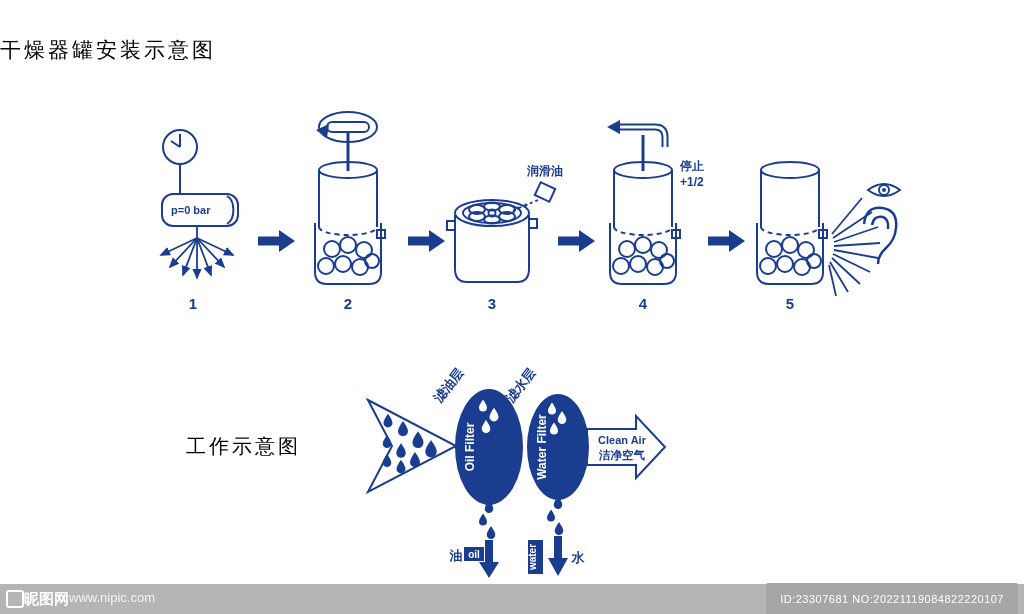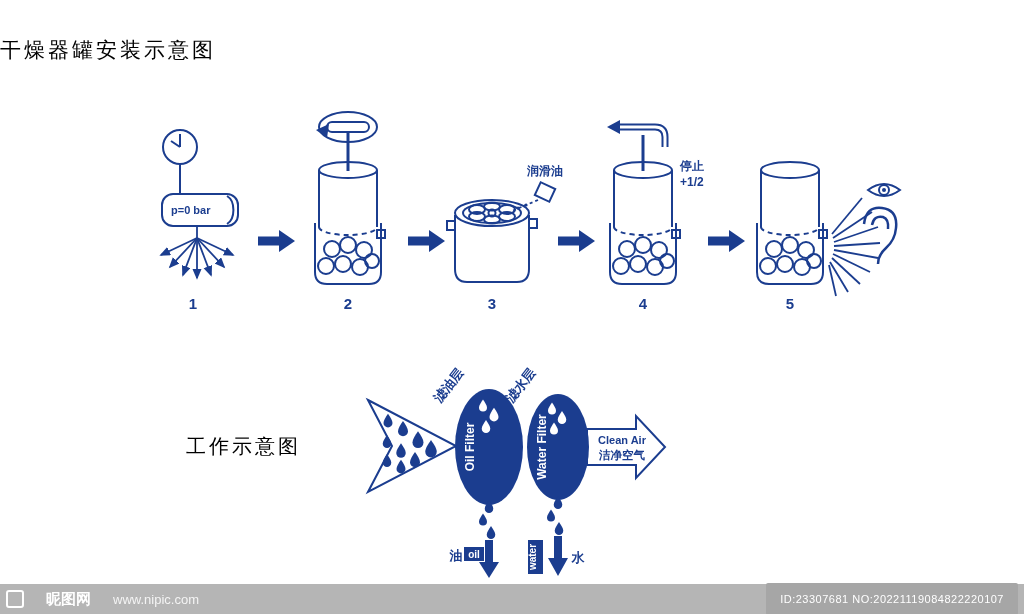--- a/index.html
+++ b/index.html
@@ -6,21 +6,21 @@
   html,body{width:1024px;height:614px}
   body{position:relative;background:#fff;overflow:hidden;font-family:"Liberation Sans",sans-serif}
   .main-title{position:absolute;top:36px;left:0;width:100%;text-align:left;
     font-family:"Liberation Serif",serif;font-size:21px;letter-spacing:3px;color:#000}
   .work-title{position:absolute;top:433px;left:186px;
     font-family:Liberation Serif, serif;font-size:20px;letter-spacing:3px;color:#000}
   svg.diagram{position:absolute;top:0;left:0}
   svg text{font-family:"Liberation Sans",sans-serif}
   .footer{position:absolute;bottom:0;left:0;width:100%;height:30px;background:#b5b5b5;
     display:flex;align-items:center;justify-content:space-between;padding:0 6px}
-  .footer-left{display:flex;align-items:center;gap:22px}
+  .footer-left{display:flex;align-items:flex-start;gap:0}
   .logo-mark{width:18px;height:18px;border:2px solid #fff;border-radius:3px;display:inline-block}
   .site-logo{font-weight:bold;font-size:15px;color:#fff}
   .site-url{font-size:13px;color:#f4f4f4}
   .footer-right{background:#a6a6a6;color:#fff;font-size:11px;padding:10px 14px;
     border-radius:2px;letter-spacing:.5px}
 </style>
 </head>
 <body>
 
 <div class="main-title">干燥器罐安装示意图</div>

